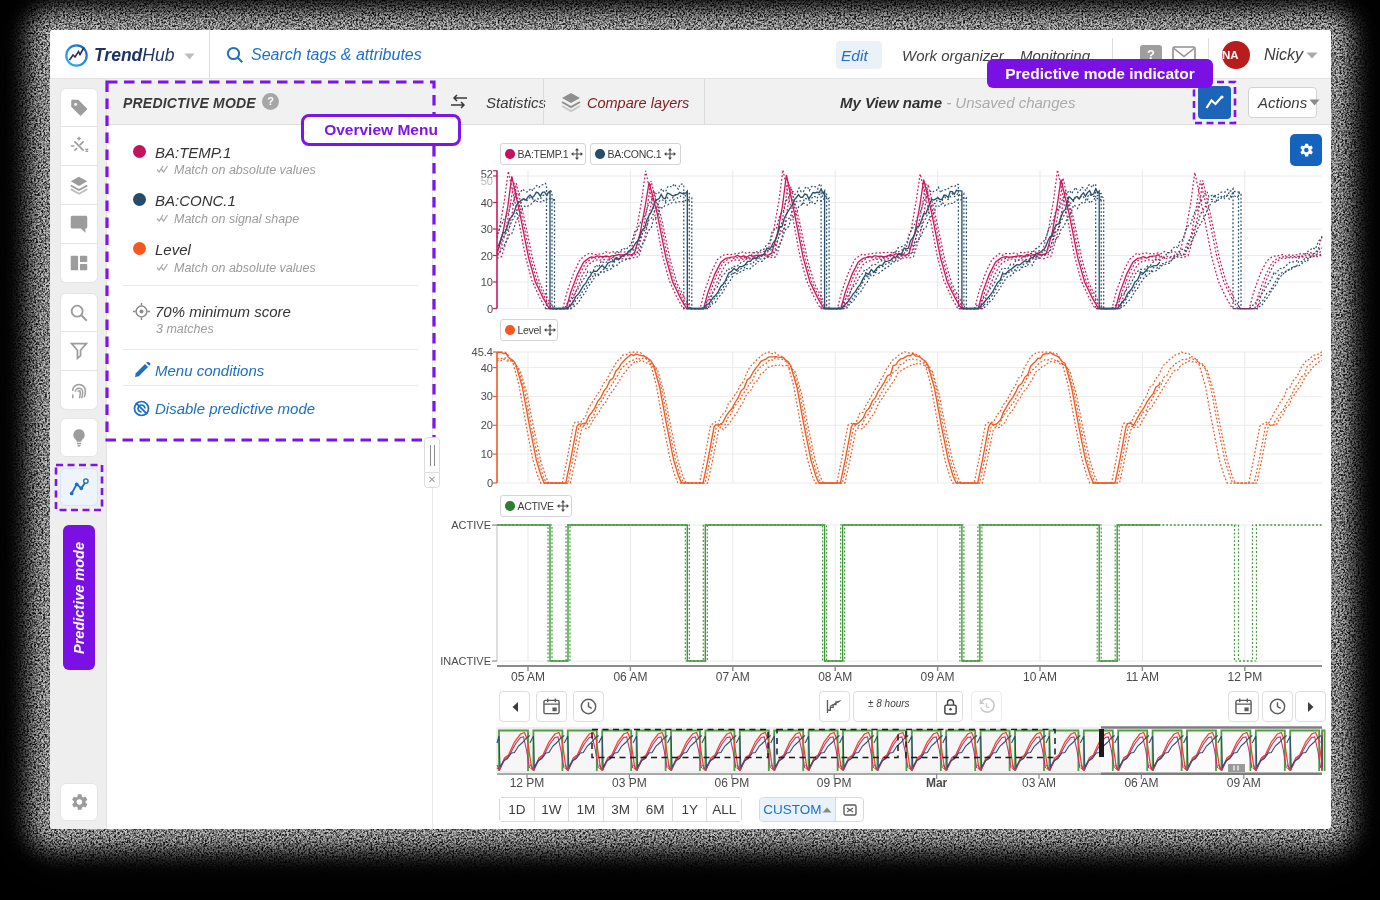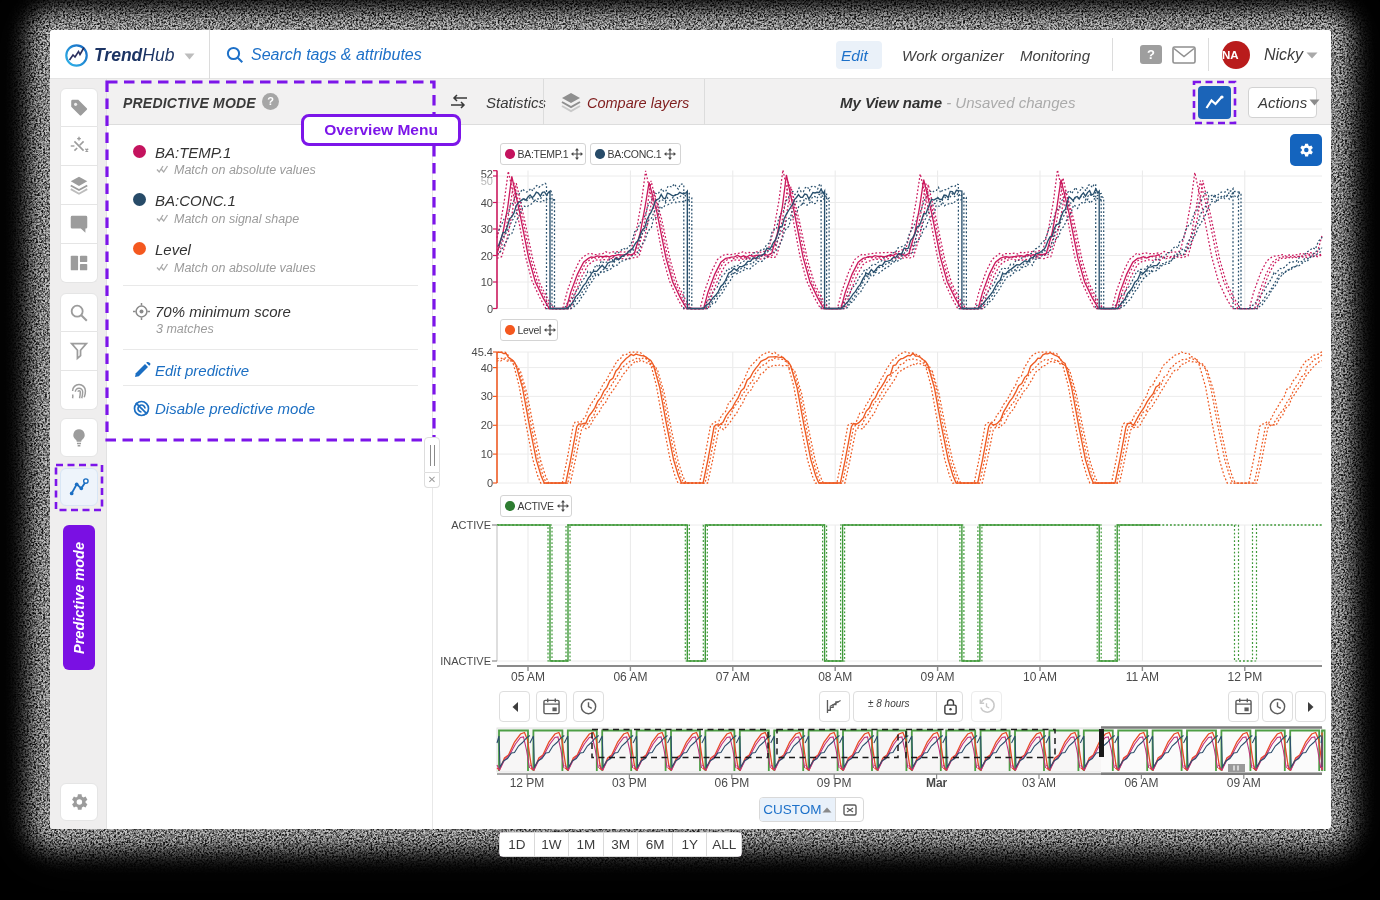--- a/index.html
+++ b/index.html
@@ -466,21 +466,21 @@
       <circle cx="8.5" cy="8.5" r="2" fill="#8a8a8a"></circle>
       <path d="M8.5 0v2.6M8.5 14.4V17M0 8.5h2.6M14.4 8.5H17" stroke="#8a8a8a" stroke-width="1.5"></path>
     </svg>
 <div class="a txt itm-t" style="left:105px;top:273px">70% minimum score</div>
 <div class="a txt itm-s" style="left:106px;top:292px">3 matches</div>
 <div class="a div" style="left:73px;top:319px;width:295px"></div>
 <svg class="a" style="left:84px;top:332px" width="16" height="16" viewBox="0 0 16 16">
       <path d="M1 15l.8-3.8L11 2l3 3-9.2 9.2z" fill="#1b6ec2"></path>
       <path d="M12.2.8l3 3 .8-.8a1.4 1.4 0 000-2L14.2 0a1.4 1.4 0 00-1.2.1z" fill="#1b6ec2"></path>
     </svg>
-<div class="a txt itm-t blue" style="left:105px;top:332px">Edit predictive</div>
+<div class="a txt itm-t blue" style="left:105px;top:332px">Menu conditions</div>
 <div class="a div" style="left:73px;top:355px;width:295px"></div>
 <svg class="a" style="left:83px;top:370px" width="17" height="17" viewBox="0 0 17 17">
       <circle cx="8.5" cy="8.5" r="7" fill="none" stroke="#1b6ec2" stroke-width="1.7"></circle>
       <path d="M8.5 12a3.5 3.5 0 113.5-3.5" fill="none" stroke="#1b6ec2" stroke-width="1.7"></path>
       <path d="M2.8 2.8l11.4 11.4" stroke="#1b6ec2" stroke-width="1.7"></path>
     </svg>
 <div class="a txt itm-t blue" style="left:105px;top:370px">Disable predictive mode</div>
 <svg class="a" style="left:55px;top:50px" width="331" height="362">
       <rect x="2" y="2" width="327" height="358" fill="none" stroke="#7c15e9" stroke-width="3.2" stroke-dasharray="10.5 6.5"></rect>
     </svg>
@@ -580,21 +580,21 @@
         <circle cx="9" cy="9" r="7.6" fill="none" stroke="#5c5c5c" stroke-width="1.5"></circle>
         <path d="M9 4.5V9l3.4 2" fill="none" stroke="#5c5c5c" stroke-width="1.5"></path>
       </svg>
     </div>
 <div class="a nbtn" style="left:1245px;top:661px">
       <svg width="10" height="12" viewBox="0 0 10 12">
         <path d="M2 1l5.5 5L2 11z" fill="#3d3d3d"></path>
       </svg>
     </div>
 
-<div class="a" style="left:449px;top:802px;width:243px;height:25px;border:1px solid #d9d9d9;border-radius:4px;background:#701a75;display:flex">
+<div class="a" style="left:449px;top:767px;width:243px;height:25px;border:1px solid #d9d9d9;border-radius:4px;background:#701a75;display:flex">
  <span class="rngseg" style="flex:1">1D</span>
       <span class="rngseg" style="flex:1">1W</span>
       <span class="rngseg" style="flex:1">1M</span>
       <span class="rngseg" style="flex:1">3M</span>
       <span class="rngseg" style="flex:1">6M</span>
       <span class="rngseg" style="flex:1">1Y</span>
       <span class="rngseg" style="flex:1;border-right:none">ALL</span>
 </div>
 <div class="a" style="left:709px;top:767px;width:105px;height:25px;border:1px solid #d9d9d9;border-radius:4px;background:#fff;display:flex">
  <span style="flex:1;background:#e9f1fa;display:flex;align-items:center;justify-content:center;border-right:1px solid #d9d9d9;border-radius:3px 0 0 3px">
@@ -604,13 +604,14 @@
         </svg>
  </span>
  <span style="width:27px;display:flex;align-items:center;justify-content:center">
   <svg width="14" height="12" viewBox="0 0 14 12">
           <rect x="1" y="1" width="12" height="10" rx="1.5" fill="none" stroke="#5c5c5c" stroke-width="1.4"></rect>
           <path d="M4 4l6 4M10 4l-6 4" stroke="#5c5c5c" stroke-width="1.2"></path>
         </svg>
  </span>
 </div>
 
+<div class="a" style="left:937px;top:29px;width:226px;height:29px;background:#7a10e3;border-radius:6px;color:#fff;font-size:15.5px;font-weight:bold;text-align:center;line-height:29px">Predictive mode indicator</div>
 </div>
 
 </body></html>

